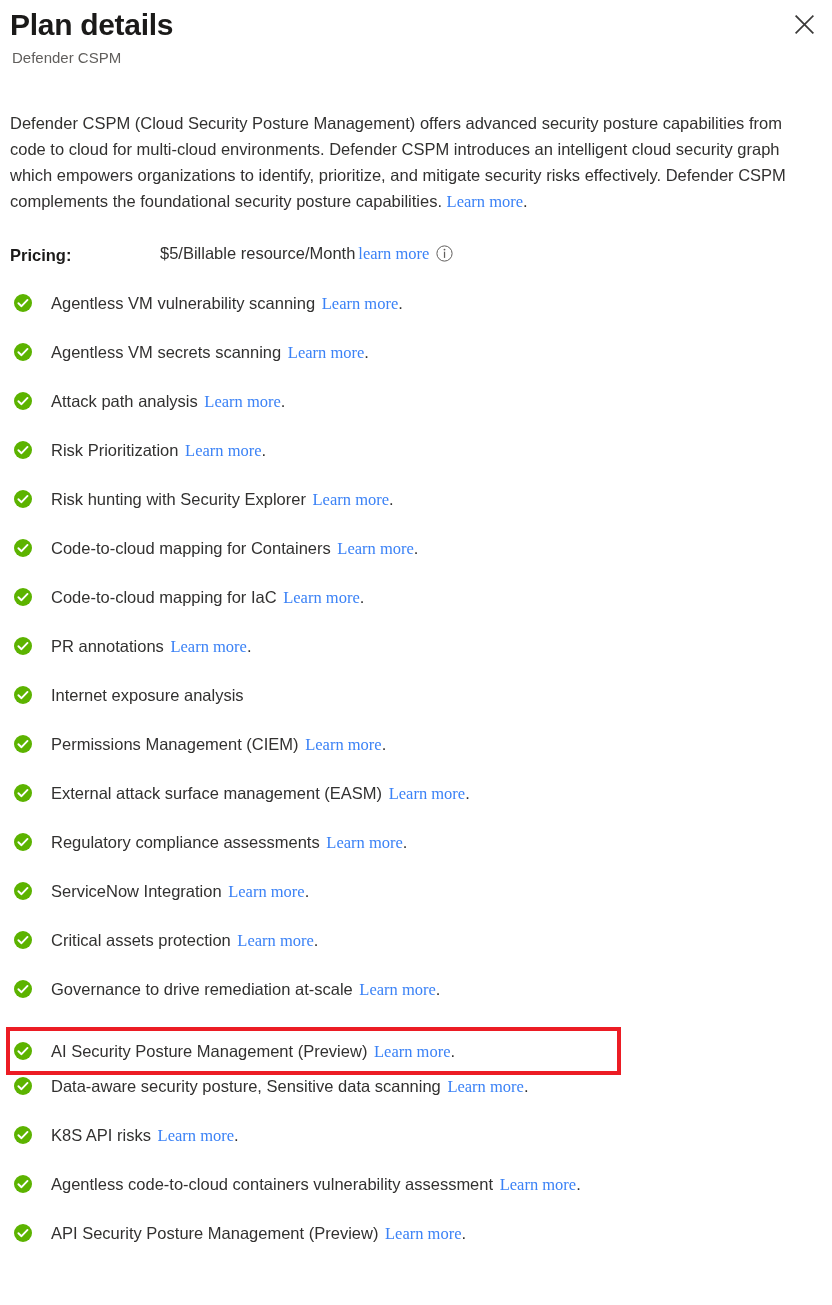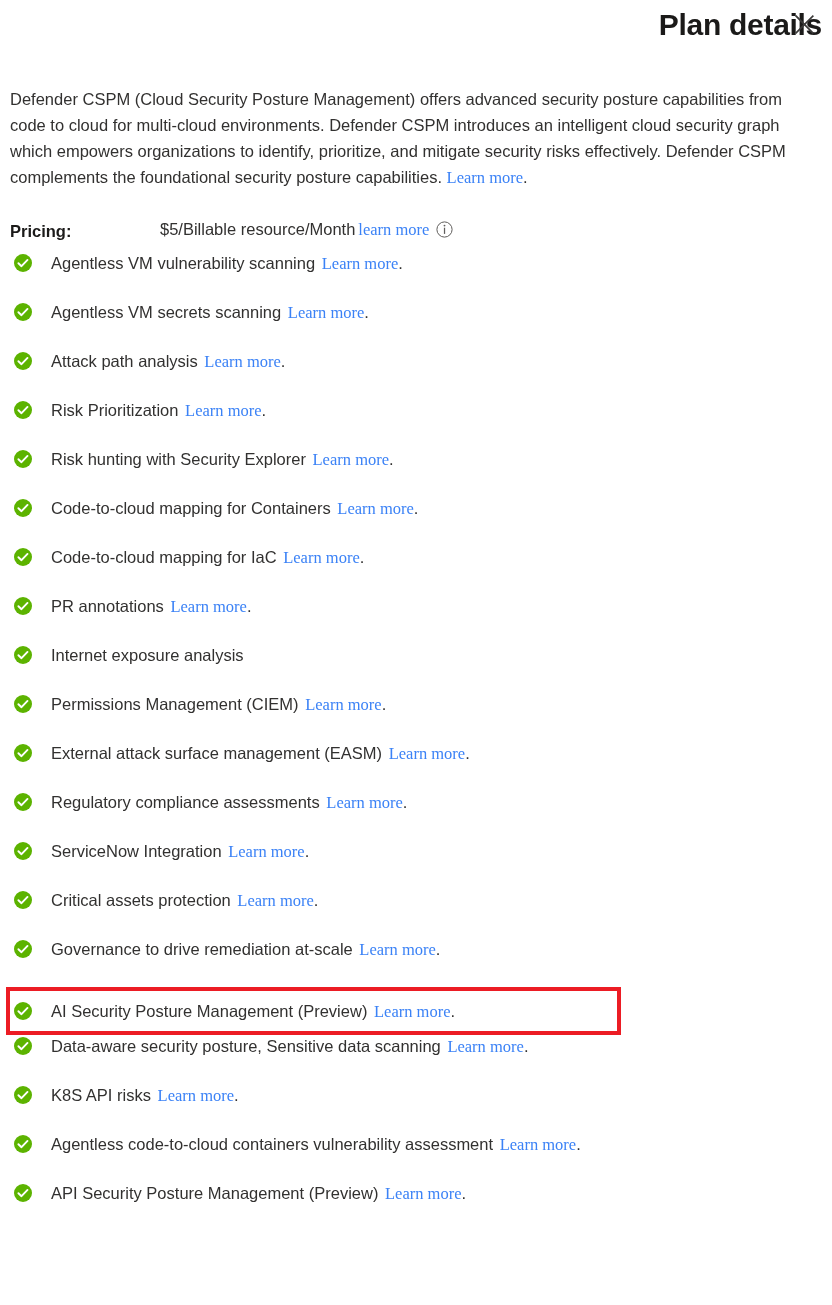--- a/index.html
+++ b/index.html
@@ -15,21 +15,20 @@
     position: relative;
     font-family: "Liberation Sans", "DejaVu Sans", sans-serif;
     color: #323130;
     overflow: hidden;
   }
 
   
   .panel-header {
     position: relative;
     padding: 6px 10px 0 10px;
-    text-align: right;
   }
   .panel-title {
     font-size: 30px;
     font-weight: bold;
     line-height: 38px;
     letter-spacing: -0.3px;
     color: #1b1a19;
     margin: 0;
     white-space: nowrap;
   }
@@ -93,21 +92,21 @@
   .info-icon {
     display: inline-block;
     vertical-align: -3px;
     margin-left: 7px;
     cursor: pointer;
   }
 
   
   .feature-list {
     list-style: none;
-    margin: 8px 0 0 0;
+    margin: 24px 0 0 0;
     padding: 0;
   }
   .feature-item {
     display: flex;
     align-items: flex-start;
     height: 49px;
     padding-left: 4px;
     font-size: 16.5px;
     line-height: 22px;
   }
@@ -135,20 +134,21 @@
     height: 48px;
     align-items: center;
   }
   .feature-item.highlighted .check-icon { margin-top: 0; }
 </style>
 </head>
 <body>
 
 <div class="panel-header">
   <h1 class="panel-title">Plan details</h1>
+  <div class="panel-subtitle">Defender CSPM</div>
 
   <button class="close-button" aria-label="Close">
     <span>
       <svg width="19" height="19" viewBox="0 0 19 19" aria-hidden="true">
         <path d="M1.2 1.2 L17.8 17.8 M17.8 1.2 L1.2 17.8" stroke="#3b3a39" stroke-width="1.7" fill="none" stroke-linecap="square"></path>
       </svg>
     </span>
   </button>
 </div>
 

